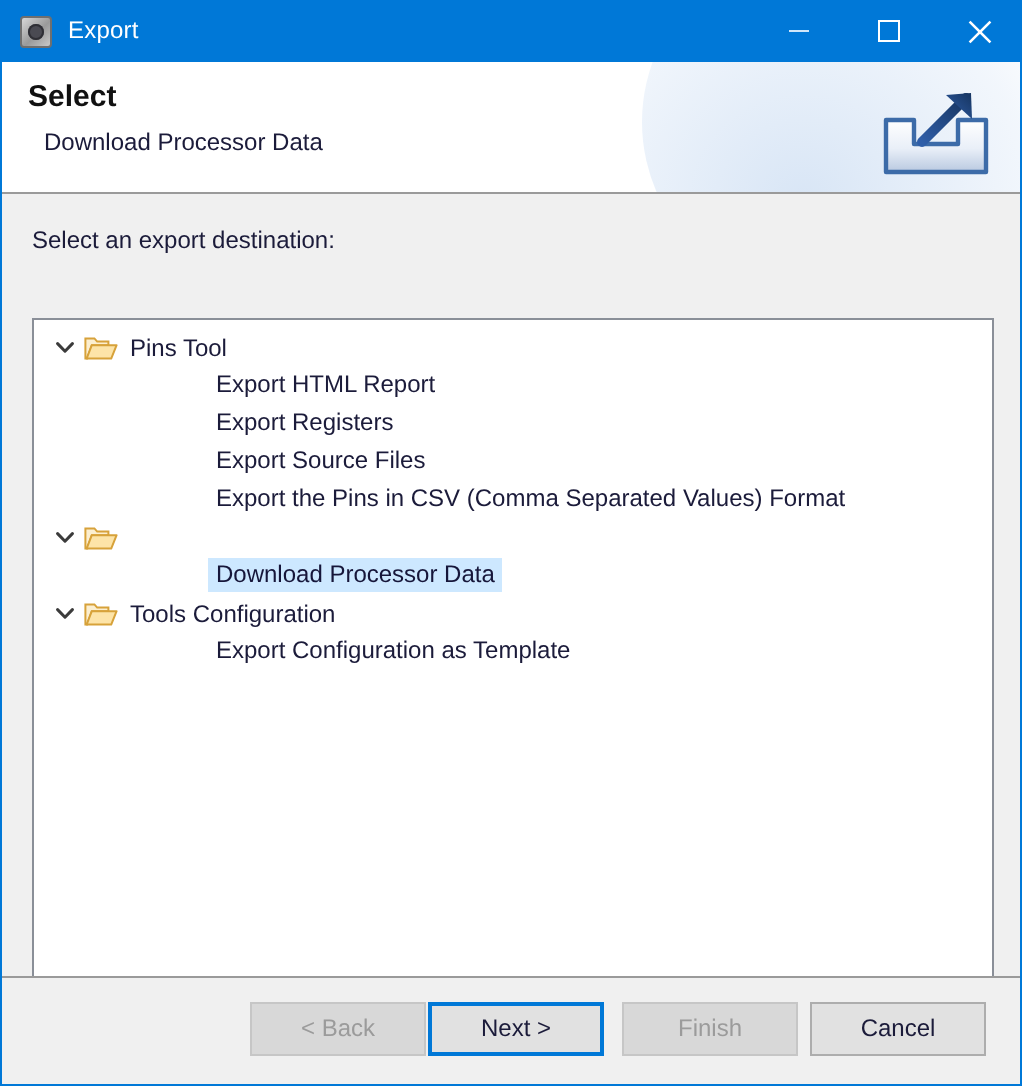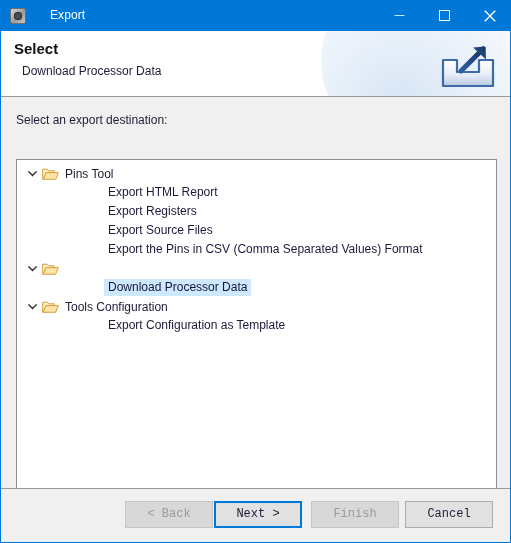--- a/index.html
+++ b/index.html
@@ -28,21 +28,20 @@
 
   
   #titlebar {
     position: absolute;
     left: 0; top: 0;
     width: 511px;
     height: 31px;
     background: #0078d7;
     display: flex;
     align-items: center;
-    gap: 16px;
   }
   #titlebar-icon {
     width: 16px;
     height: 16px;
     margin-left: 9px;
     margin-right: 8px;
     flex: 0 0 auto;
     border-radius: 2px;
     background: linear-gradient(135deg, #d8d8d8 0%, #9a9a9a 55%, #c8c8c8 100%);
     border: 1px solid #6f6f6f;
@@ -206,21 +205,21 @@
     background: #f0f0f0;
     border-top: 1px solid #9a9a9a;
     box-sizing: border-box;
   }
   .btn {
     position: absolute;
     top: 12px;
     width: 88px;
     height: 27px;
     box-sizing: border-box;
-    font-family: Liberation Mono, monospace;
+    font-family: Liberation Sans, sans-serif;
     font-size: 12px;
     background: #e1e1e1;
     border: 1px solid #adadad;
     color: #1b1b3a;
     padding: 0;
     cursor: default;
     line-height: 25px;
     text-align: center;
   }
   .btn.disabled {

